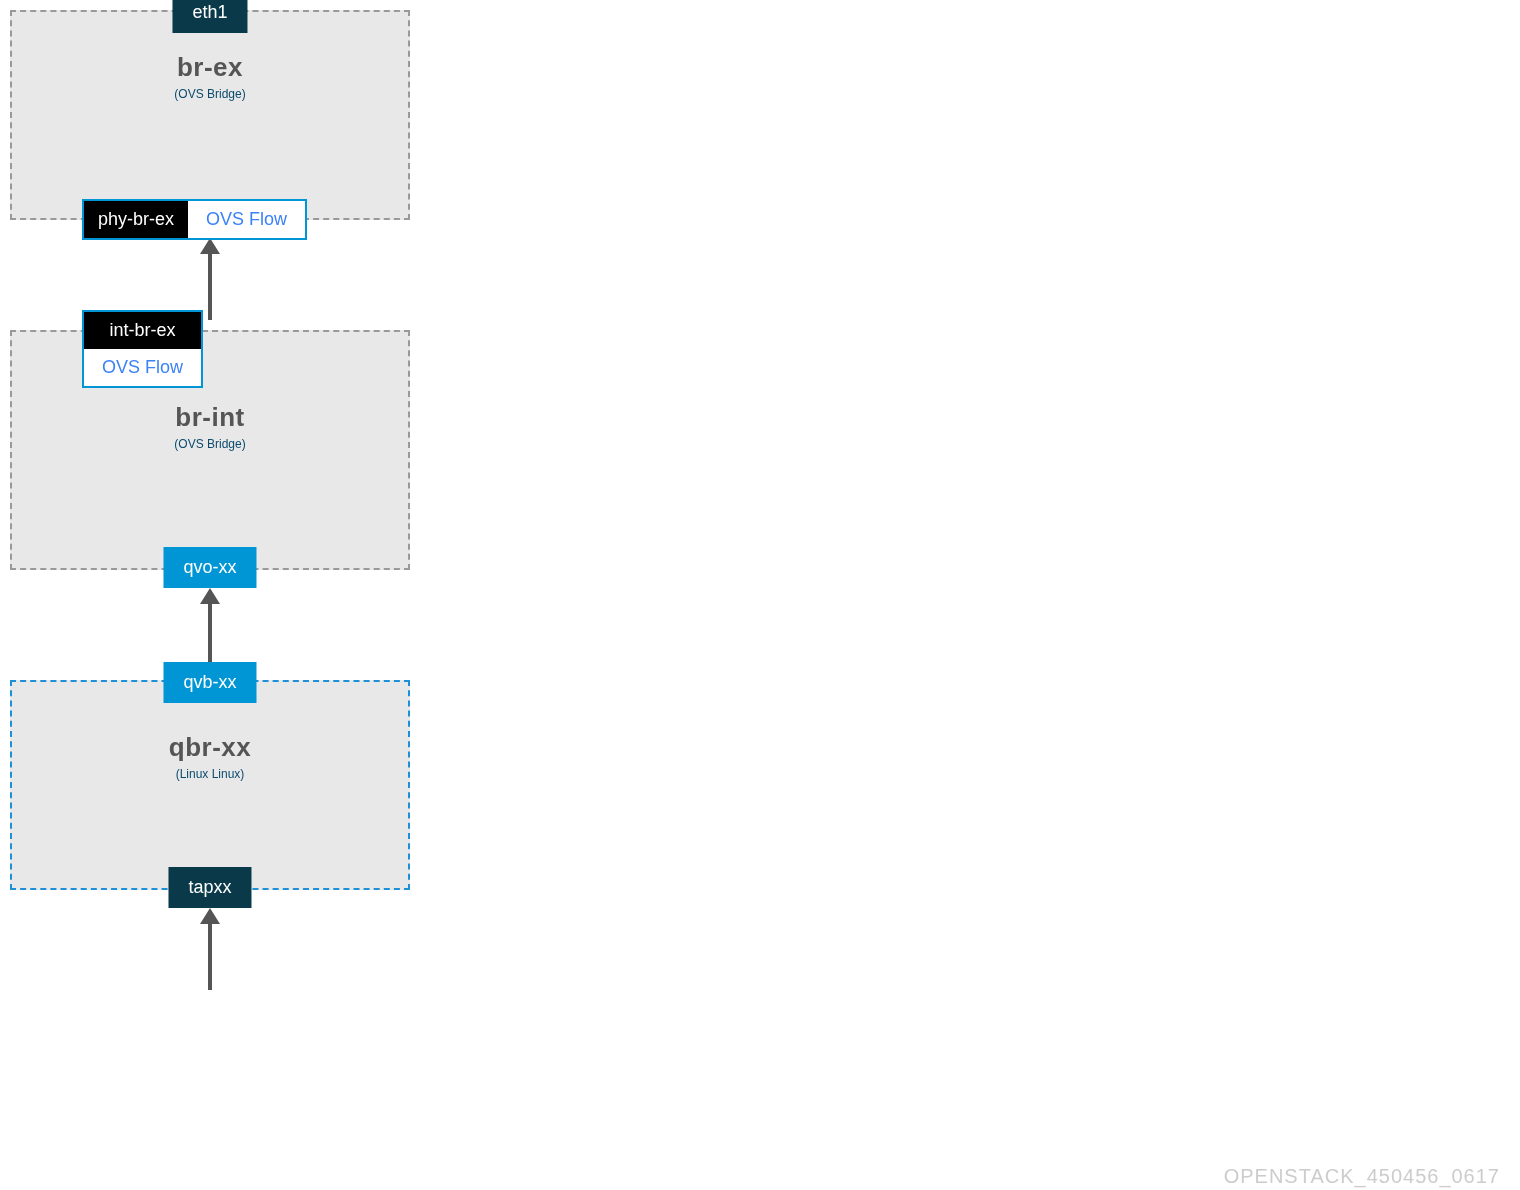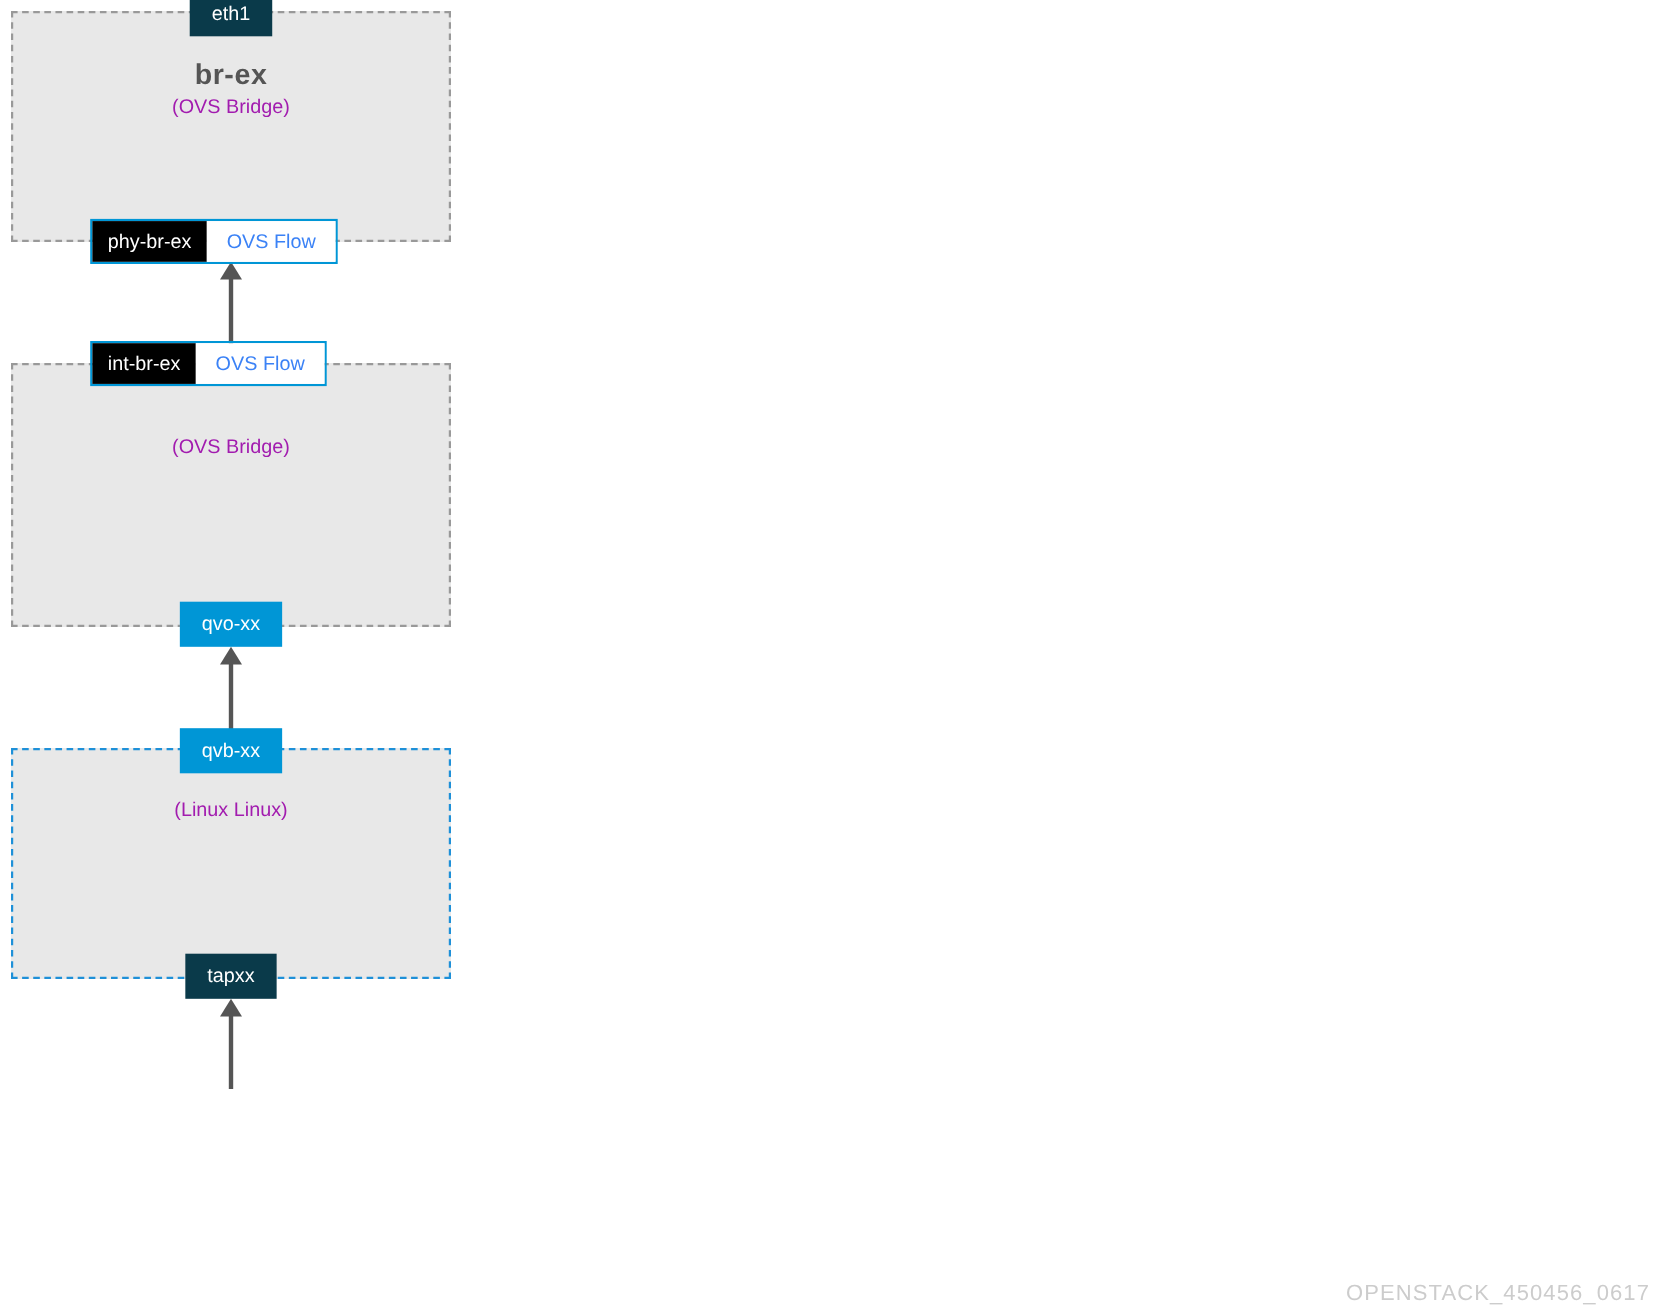--- a/index.html
+++ b/index.html
@@ -32,22 +32,22 @@
     border: none;
   }
   .title {
     font-size: 26px;
     font-weight: 700;
     color: #555;
     margin-top: 10px;
     letter-spacing: 0.5px;
   }
   .subtitle {
-    font-size: 18px;
-    color: #a21caf;
+    font-size: 12px;
+    color: #0c4a6e;
     font-weight: 400;
     margin-top: 4px;
   }
   .instance-title {
     font-size: 22px;
     font-weight: 700;
     color: #777;
     letter-spacing: 1px;
     margin-top: 30px;
     margin-bottom: 20px;
@@ -101,20 +101,21 @@
     position: absolute;
     bottom: -22px;
     left: 70px;
     z-index: 2;
   }
   .badge-top-pair {
     position: absolute;
     top: -22px;
     left: 70px;
     z-index: 2;
+    flex-direction: column;
   }
   .arrow {
     width: 4px;
     height: 70px;
     background: #555;
     margin: 0 auto;
     position: relative;
   }
   .arrow::before {
     content: "";
@@ -153,31 +154,33 @@
   <div style="height:30px;"></div>
   <div class="arrow"></div>
   <div style="height:10px;"></div>
 
   <div class="box dashed-gray" style="height:240px;">
     <div class="badge-pair badge-top-pair">
       <div class="left">int-br-ex</div>
       <div class="right">OVS Flow</div>
     </div>
     <div style="height:30px;"></div>
+    <div class="title">br-int</div>
     <div class="subtitle">(OVS Bridge)</div>
     <div class="badge badge-blue badge-bottom">qvo-xx</div>
   </div>
 
   <div style="height:30px;"></div>
   <div class="arrow"></div>
   <div style="height:10px;"></div>
 
   <div class="box dashed-blue" style="height:210px;">
     <div class="badge badge-blue badge-top">qvb-xx</div>
     <div style="height:10px;"></div>
+    <div class="title">qbr-xx</div>
     <div class="subtitle">(Linux Linux)</div>
     <div class="badge badge-dark badge-bottom">tapxx</div>
   </div>
 
   <div style="height:30px;"></div>
   <div class="arrow"></div>
   <div style="height:10px;"></div>
 
 
 </div>

